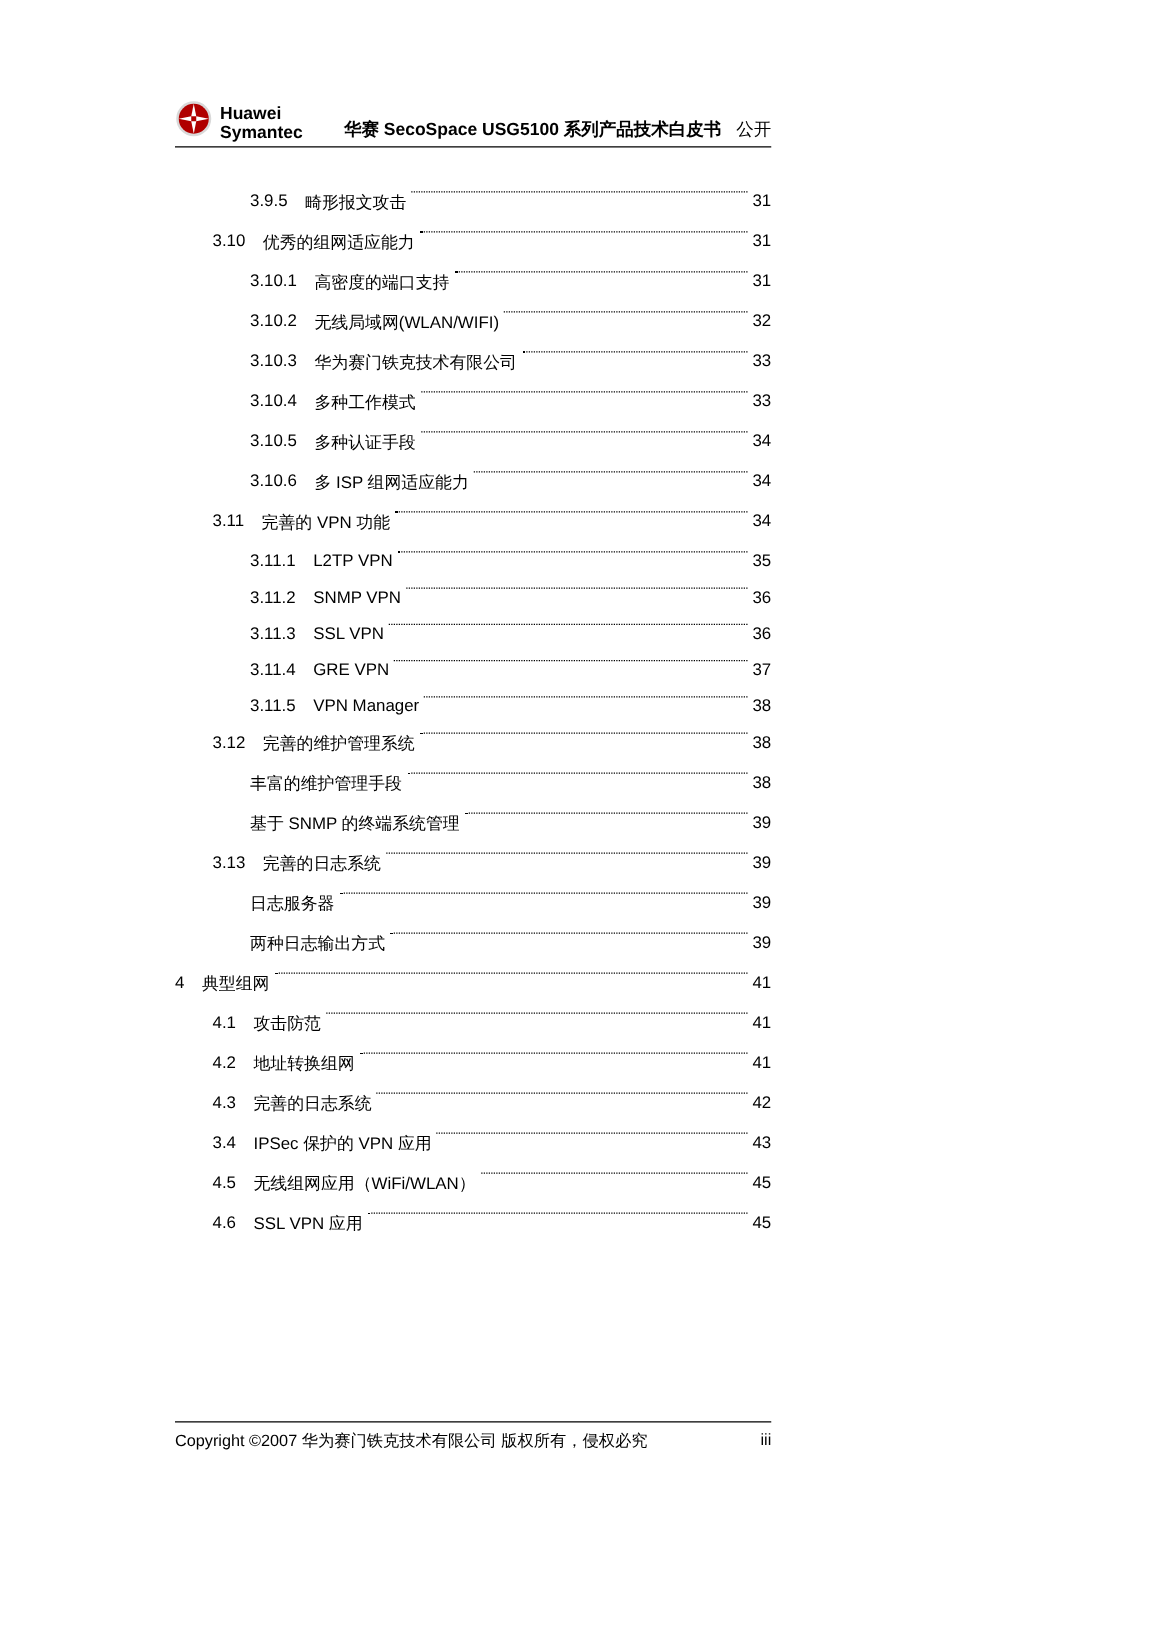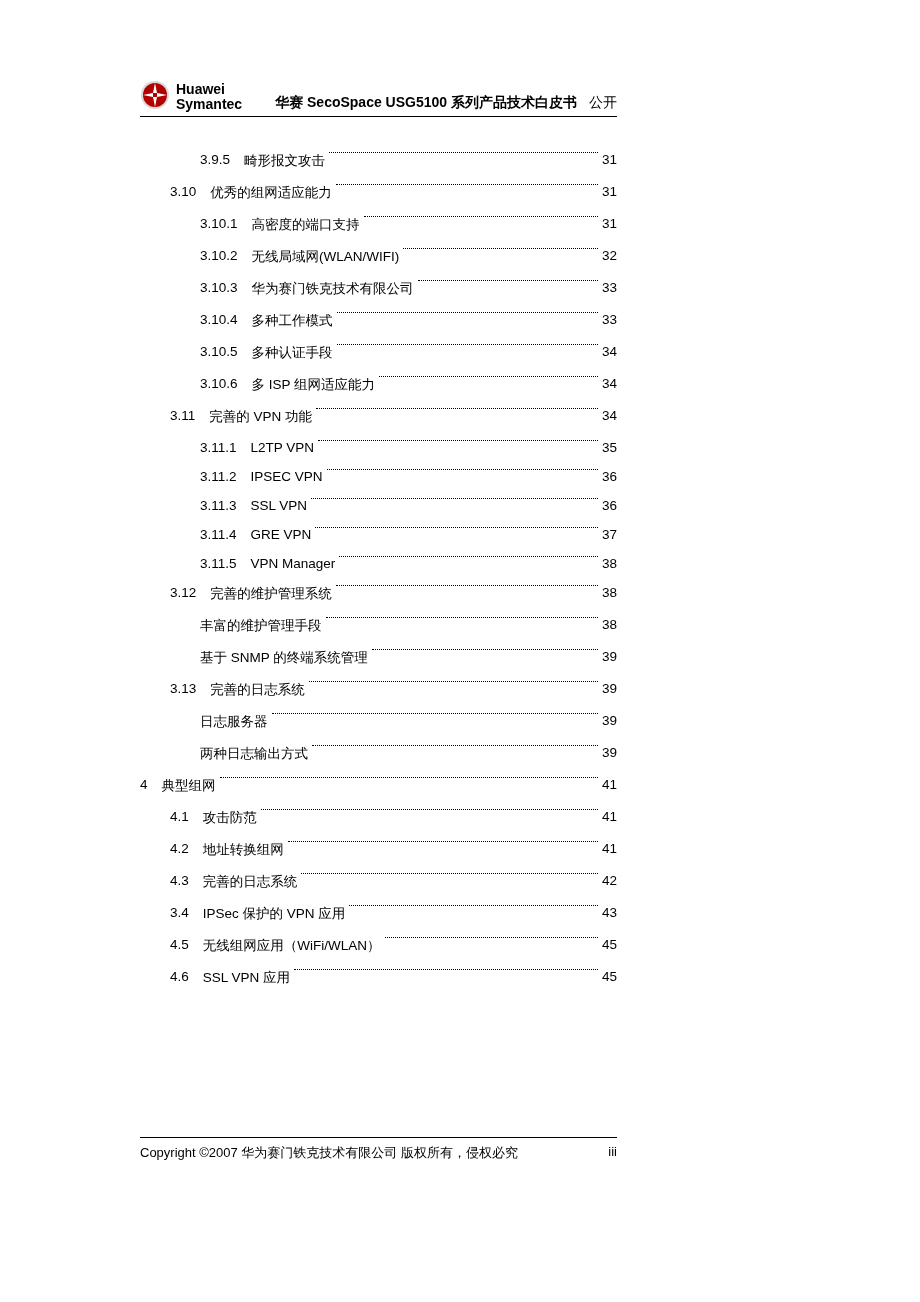--- a/index.html
+++ b/index.html
@@ -172,21 +172,21 @@
         <span class="toc-page">34</span>
       </div>
       <div class="toc-row lvl-3">
         <span class="toc-num">3.11.1</span>
         <span class="toc-title">L2TP VPN</span>
         <span class="toc-dots"></span>
         <span class="toc-page">35</span>
       </div>
       <div class="toc-row lvl-3">
         <span class="toc-num">3.11.2</span>
-        <span class="toc-title">IPSEC VPN</span>
+        <span class="toc-title">SNMP VPN</span>
         <span class="toc-dots"></span>
         <span class="toc-page">36</span>
       </div>
       <div class="toc-row lvl-3">
         <span class="toc-num">3.11.3</span>
         <span class="toc-title">SSL VPN</span>
         <span class="toc-dots"></span>
         <span class="toc-page">36</span>
       </div>
       <div class="toc-row lvl-3">

